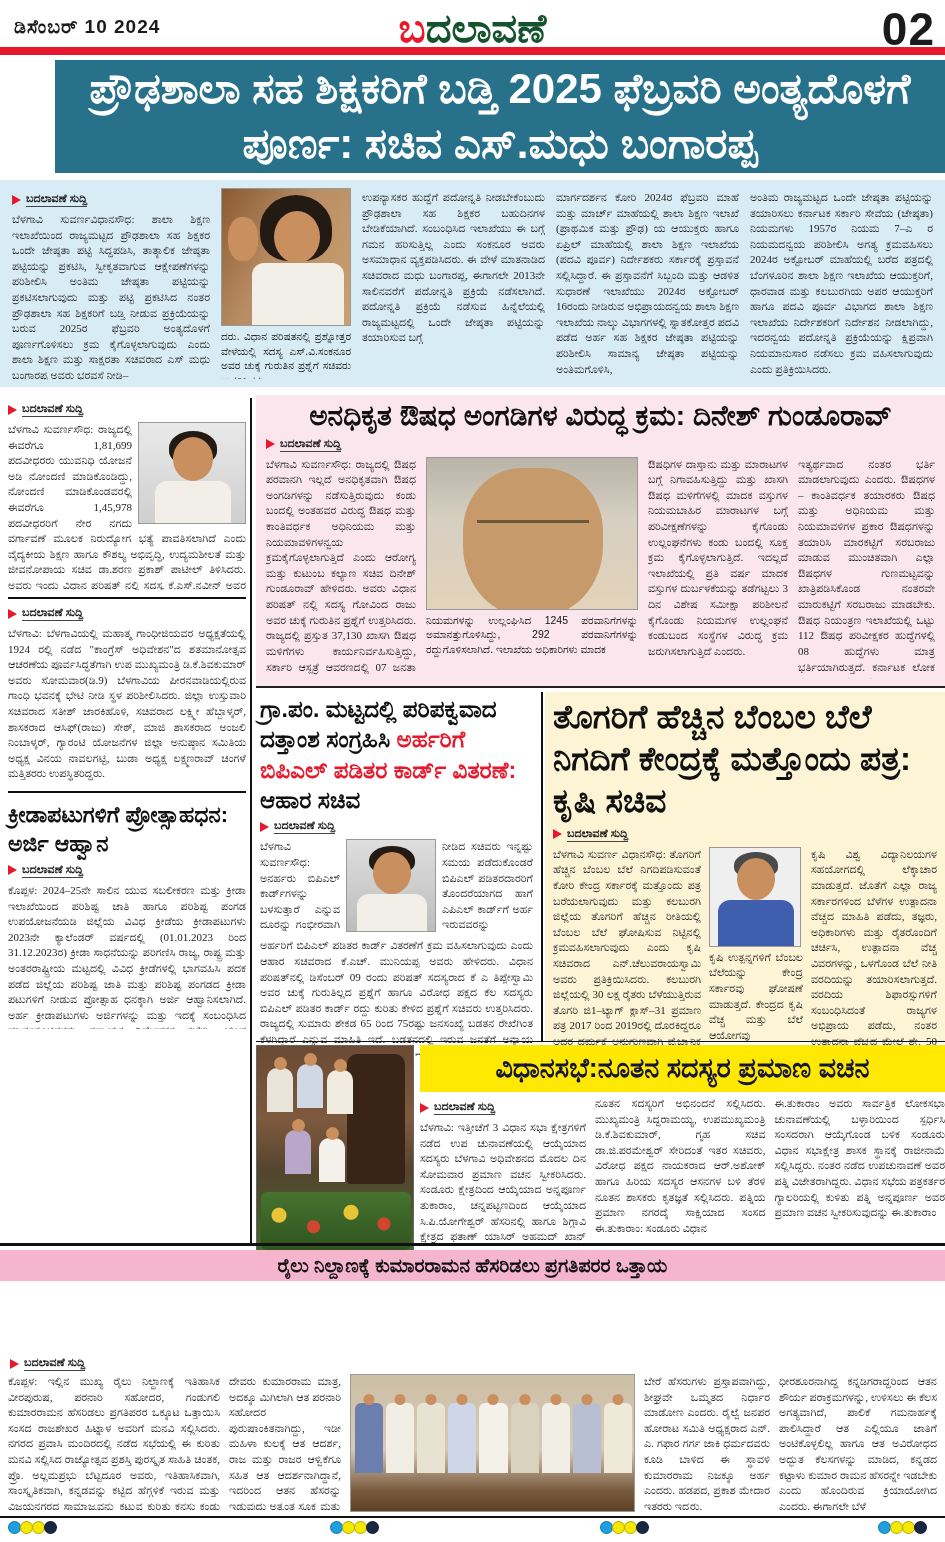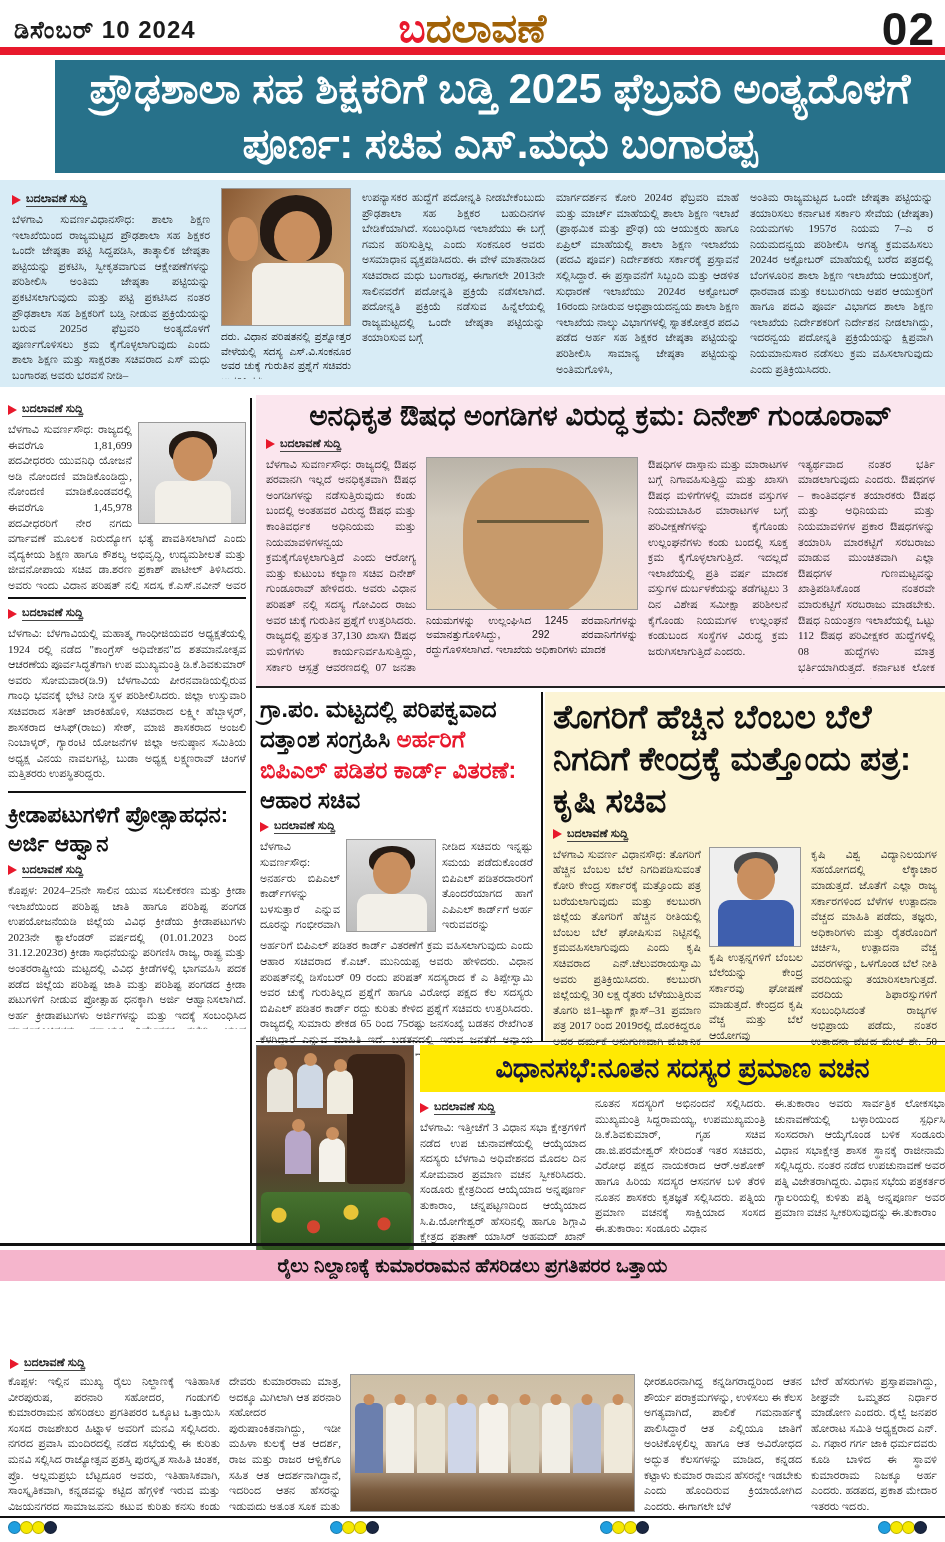--- a/index.html
+++ b/index.html
@@ -1,24 +1,24 @@
 <!DOCTYPE html>
 <html><head>
 <meta charset="utf-8">
 <style>
   * { margin:0; padding:0; box-sizing:border-box; }
   html,body { background:#ffffff; }
   body { font-family:"Liberation Sans", sans-serif; color:#1b1b1b; }
   #page { position:relative; width:945px; height:1542px; background:#fff; overflow:hidden; margin:0 auto; }
 
   
-  .hdr-date { position:absolute; left:14px; top:16px; font-size:24px; font-weight:bold; letter-spacing:1px; }
+  .hdr-date { position:absolute; left:14px; top:16px; font-size:19px; font-weight:bold; letter-spacing:1px; }
   .masthead { position:absolute; left:0; top:6px; width:100%; text-align:center; font-size:40px; font-weight:bold; }
   .masthead .m1 { color:#e8192c; }
-  .masthead .m2 { color:#a16207;margin-top:48px; }
+  .masthead .m2 { color:#14532d;margin-top:48px; }
   .hdr-page { position:absolute; right:10px; top:2px; font-size:46px; font-weight:bold; letter-spacing:1px; }
   .hdr-rule { position:absolute; left:0; top:47px; width:945px; height:8px; background:#e8192c; }
 
   
   .headline { font-weight:bold; color:#111; }
   .byline { display:flex; align-items:center; gap:5px; margin:4px 0 5px 0; }
   .byline .tri { width:0; height:0; border-left:9px solid #e8192c; border-top:5px solid transparent; border-bottom:5px solid transparent; }
   .byline .bl-txt { font-size:11px; font-weight:bold; border-bottom:1px solid #444; padding-bottom:1px; }
   .col { font-size:11px; line-height:1.42; text-align:justify; overflow:hidden; color:#222;font-family:Liberation Serif, serif; }
   .cap { font-size:10.5px; line-height:1.4; text-align:justify; overflow:hidden; color:#111; }
@@ -278,21 +278,21 @@
     <div class="headline h-oath">ವಿಧಾನಸಭೆ:ನೂತನ ಸದಸ್ಯರ ಪ್ರಮಾಣ ವಚನ</div>
   </div>
   <div class="oath-body">
     <div style="width:166px;">
       <div class="byline">
         <span class="tri"></span>
         <span class="bl-txt">ಬದಲಾವಣೆ ಸುದ್ದಿ</span>
       </div>
       <div class="col" style="height:128px;">ಬೆಳಗಾವಿ: ಇತ್ತೀಚೆಗೆ 3 ವಿಧಾನ ಸಭಾ ಕ್ಷೇತ್ರಗಳಿಗೆ ನಡೆದ ಉಪ ಚುನಾವಣೆಯಲ್ಲಿ ಆಯ್ಕೆಯಾದ ಸದಸ್ಯರು ಬೆಳಗಾವಿ ಅಧಿವೇಶನದ ಮೊದಲ ದಿನ ಸೋಮವಾರ ಪ್ರಮಾಣ ವಚನ ಸ್ವೀಕರಿಸಿದರು.   ಸಂಡೂರು ಕ್ಷೇತ್ರದಿಂದ ಆಯ್ಕೆಯಾದ ಅನ್ನಪೂರ್ಣ ತುಕಾರಾಂ, ಚನ್ನಪಟ್ಟಣದಿಂದ ಆಯ್ಕೆಯಾದ ಸಿ.ಪಿ.ಯೋಗೇಶ್ವರ್ ಹೆಸರಿನಲ್ಲಿ ಹಾಗೂ ಶಿಗ್ಗಾವಿ ಕ್ಷೇತ್ರದ ಫತಾಣ್ ಯಾಸಿರ್ ಅಹಮದ್ ಖಾನ್ ತಾಯಿ ಹಾಗೂ ಸಂವಿಧಾನದ ಹೆಸರಲ್ಲಿ ವಚನ ಸ್ವೀಕರಿಸಿದರು. ಸಭಾಧ್ಯಕ್ಷ</div>
     </div>
-    <div class="col" style="flex:1;height:150px;">ನೂತನ ಸದಸ್ಯರಿಗೆ ಅಭಿನಂದನೆ ಸಲ್ಲಿಸಿದರು. ಮುಖ್ಯಮಂತ್ರಿ ಸಿದ್ದರಾಮಯ್ಯ, ಉಪಮುಖ್ಯಮಂತ್ರಿ ಡಿ.ಕೆ.ಶಿವಕುಮಾರ್, ಗೃಹ ಸಚಿವ ಡಾ.ಜಿ.ಪರಮೇಶ್ವರ್ ಸೇರಿದಂತೆ ಇತರ ಸಚಿವರು, ವಿರೋಧ ಪಕ್ಷದ ನಾಯಕರಾದ ಆರ್.ಅಶೋಕ್ ಹಾಗೂ ಹಿರಿಯ ಸದಸ್ಯರ ಆಸನಗಳ ಬಳಿ ತೆರಳಿ ನೂತನ ಶಾಸಕರು ಕೃತಜ್ಞತೆ ಸಲ್ಲಿಸಿದರು.   ಪತ್ನಿಯ ಪ್ರಮಾಣ ವಚನಕ್ಕೆ ಸಾಕ್ಷಿಯಾದ ಸಂಸದ ಈ.ತುಕಾರಾಂ: ಸಂಡೂರು ವಿಧಾನ</div>
+    <div class="col" style="flex:1;height:150px;">ನೂತನ ಸದಸ್ಯರಿಗೆ ಅಭಿನಂದನೆ ಸಲ್ಲಿಸಿದರು. ಮುಖ್ಯಮಂತ್ರಿ ಸಿದ್ದರಾಮಯ್ಯ, ಉಪಮುಖ್ಯಮಂತ್ರಿ ಡಿ.ಕೆ.ಶಿವಕುಮಾರ್, ಗೃಹ ಸಚಿವ ಡಾ.ಜಿ.ಪರಮೇಶ್ವರ್ ಸೇರಿದಂತೆ ಇತರ ಸಚಿವರು, ವಿರೋಧ ಪಕ್ಷದ ನಾಯಕರಾದ ಆರ್.ಅಶೋಕ್ ಹಾಗೂ ಹಿರಿಯ ಸದಸ್ಯರ ಆಸನಗಳ ಬಳಿ ತೆರಳಿ ನೂತನ ಶಾಸಕರು ಕೃತಜ್ಞತೆ ಸಲ್ಲಿಸಿದರು.   ಪತ್ನಿಯ ಪ್ರಮಾಣ ನಗರದ್ಕೆ ಸಾಕ್ಷಿಯಾದ ಸಂಸದ ಈ.ತುಕಾರಾಂ: ಸಂಡೂರು ವಿಧಾನ</div>
     <div class="col" style="flex:1;height:150px;">ಈ.ತುಕಾರಾಂ ಅವರು ಸಾರ್ವತ್ರಿಕ ಲೋಕಸಭಾ ಚುನಾವಣೆಯಲ್ಲಿ ಬಳ್ಳಾರಿಯಿಂದ ಸ್ಪರ್ಧಿಸಿ ಸಂಸದರಾಗಿ ಆಯ್ಕೆಗೊಂಡ ಬಳಿಕ ಸಂಡೂರು ವಿಧಾನ ಸಭಾಕ್ಷೇತ್ರ ಶಾಸಕ ಸ್ಥಾನಕ್ಕೆ ರಾಜೀನಾಮೆ ಸಲ್ಲಿಸಿದ್ದರು. ನಂತರ ನಡೆದ ಉಪಚುನಾವಣೆ ಅವರ ಪತ್ನಿ ವಿಜೇತರಾಗಿದ್ದರು.   ವಿಧಾನ ಸಭೆಯ ಪತ್ರಕರ್ತರ ಗ್ಯಾಲರಿಯಲ್ಲಿ ಕುಳಿತು ಪತ್ನಿ ಅನ್ನಪೂರ್ಣ ಅವರ ಪ್ರಮಾಣ ವಚನ ಸ್ವೀಕರಿಸುವುದನ್ನು ಈ.ತುಕಾರಾಂ</div>
   </div>
 
   <div class="rule-h" style="left:0;top:1243px;width:945px;height:3px;"></div>
   <div class="strip">ರೈಲು ನಿಲ್ದಾಣಕ್ಕೆ ಕುಮಾರರಾಮನ ಹೆಸರಿಡಲು ಪ್ರಗತಿಪರರ ಒತ್ತಾಯ</div>
   <div class="bottom-byline byline">
     <span class="tri"></span>
     <span class="bl-txt">ಬದಲಾವಣೆ ಸುದ್ದಿ</span>
   </div>
   <div class="bottom-flex">
@@ -305,22 +305,22 @@
         <div class="grp-p" style="background:#f1eee6;"></div>
         <div class="grp-p" style="background:#e8e2d2;"></div>
         <div class="grp-p" style="background:#cfd6e8;"></div>
         <div class="grp-p" style="background:#f4f1ea;"></div>
         <div class="grp-p" style="background:#d9d2bf;"></div>
         <div class="grp-p" style="background:#f1eee6;"></div>
         <div class="grp-p" style="background:#b8bfd4;"></div>
         <div class="grp-p" style="background:#efe9da;"></div>
       </div>
     </div>
+    <div class="col" style="flex:1;height:136px;">ಬೇರೆ ಹೆಸರುಗಳು ಪ್ರಸ್ತಾಪವಾಗಿದ್ದು, ಶೀಘ್ರವೇ ಒಮ್ಮತದ ನಿರ್ಧಾರ ಮಾಡೋಣ ಎಂದರು.   ರೈಲ್ವೆ ಜನಪರ ಹೋರಾಟ ಸಮಿತಿ ಅಧ್ಯಕ್ಷರಾದ ಎನ್. ಎ. ಗಫಾರ ಗರ್ಗ ಜಾಕಿ ಧರ್ಮದವರು ಕೂಡಿ ಬಾಳಿದ ಈ ಸ್ಥಾವಳಿ ಕುಮಾರರಾಮ ನಿಜಕ್ಕೂ ಅರ್ಹ ಎಂದರು. ಹಡಪದ, ಪ್ರಕಾಶ ಮೇದಾರ ಇತರರು ಇದ್ದರು.</div>
     <div class="col" style="width:158px;height:136px;">ಧೀರಶೂರನಾಗಿದ್ದ ಕನ್ನಡಿಗರಾದ್ದರಿಂದ ಆತನ ಶೌರ್ಯ ಪರಾಕ್ರಮಗಳನ್ನು, ಉಳಿಸಲು ಈ ಕೆಲಸ ಅಗತ್ಯವಾಗಿದೆ, ಪಾಲಿಕೆ ಗಮನಾರ್ಹಕ್ಕೆ ಪಾಲಿಸಿದ್ದಾರೆ ಆತ ಎಲ್ಲಿಯೂ ಜಾತಿಗೆ ಅಂಟಿಕೊಳ್ಳಲಿಲ್ಲ ಹಾಗೂ ಆತ ಅವಿರೋಧದ ಅದ್ಭುತ ಕೆಲಸಗಳನ್ನು ಮಾಡಿದ, ಕನ್ನಡದ ಕಟ್ಟಾಳು ಕುಮಾರ ರಾಮನ ಹೆಸರನ್ನೇ ಇಡಬೇಕು ಎಂದು ಹೊಂದಿರುವ ಕ್ರಿಯಾಯೋಗಿದ ಎಂದರು. ಈಗಾಗಲೇ ಬೆಳೆ</div>
-    <div class="col" style="flex:1;height:136px;">ಬೇರೆ ಹೆಸರುಗಳು ಪ್ರಸ್ತಾಪವಾಗಿದ್ದು, ಶೀಘ್ರವೇ ಒಮ್ಮತದ ನಿರ್ಧಾರ ಮಾಡೋಣ ಎಂದರು.   ರೈಲ್ವೆ ಜನಪರ ಹೋರಾಟ ಸಮಿತಿ ಅಧ್ಯಕ್ಷರಾದ ಎನ್. ಎ. ಗಫಾರ ಗರ್ಗ ಜಾಕಿ ಧರ್ಮದವರು ಕೂಡಿ ಬಾಳಿದ ಈ ಸ್ಥಾವಳಿ ಕುಮಾರರಾಮ ನಿಜಕ್ಕೂ ಅರ್ಹ ಎಂದರು. ಹಡಪದ, ಪ್ರಕಾಶ ಮೇದಾರ ಇತರರು ಇದ್ದರು.</div>
   </div>
 
   <div class="foot-rule"></div>
   <div class="dots" style="left:8px;">
     <span class="dot b"></span>
       <span class="dot y"></span>
       <span class="dot y"></span>
       <span class="dot n"></span>
   </div>
   <div class="dots" style="left:330px;">

